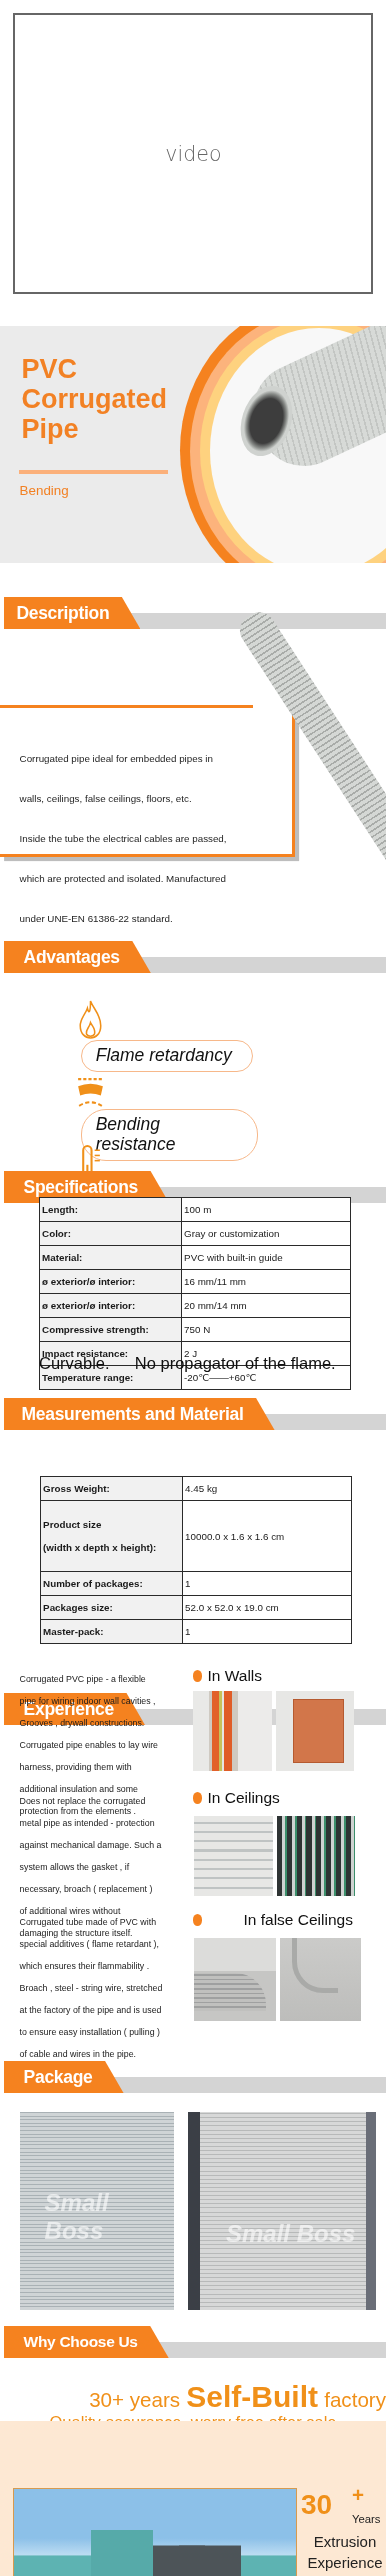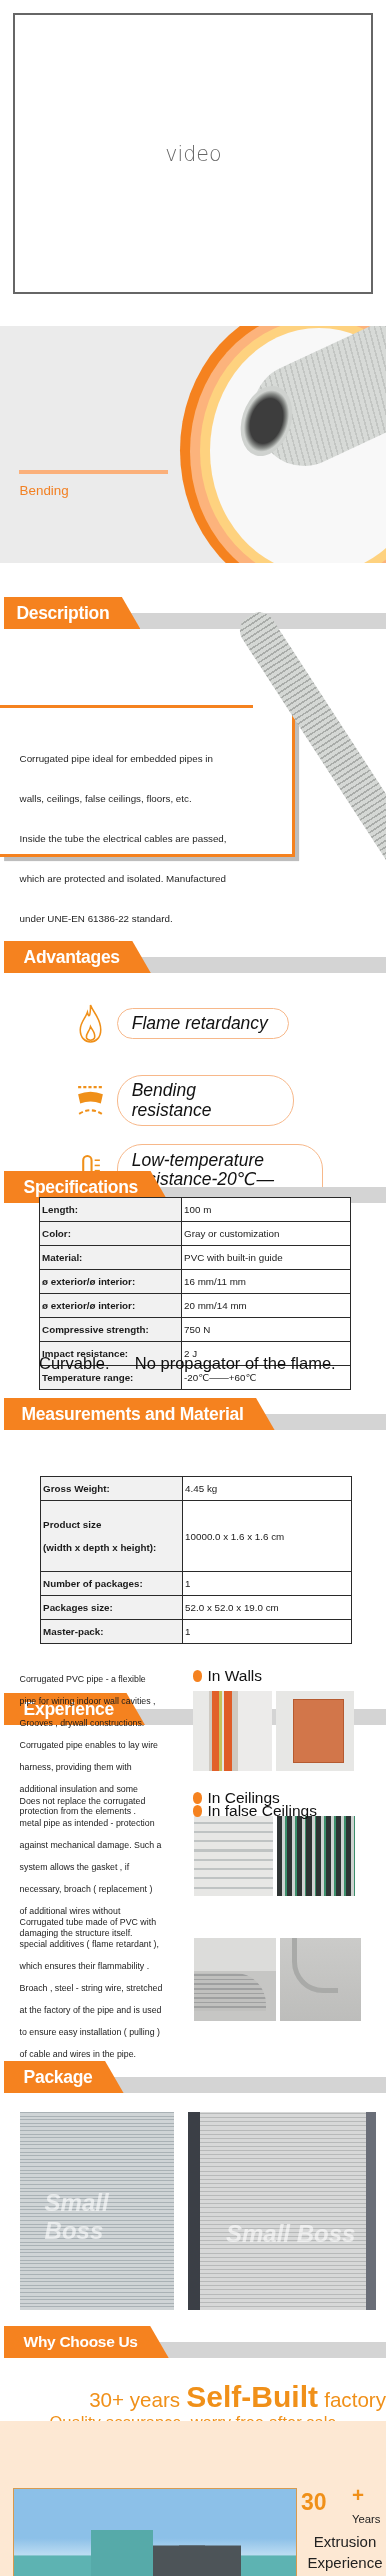--- a/index.html
+++ b/index.html
@@ -30,21 +30,21 @@
   .sec .tab { position: absolute; left: 0; top: 0; height: 32px; background: #f5821f; clip-path: polygon(0 0, calc(100% - 18.5px) 0, 100% 100%, 0 100%); display: flex; align-items: center; padding-left: 19.6px; padding-right: 31px; }
   .sec .tab span { color: #fff; font-weight: bold; font-size: 17.5px; letter-spacing: -0.3px; }
 
   
   .desc-top-rule { left: 0; top: 705px; width: 253px; height: 3.1px; background: #f5821f; }
   .desc-box { left: 0; top: 705px; width: 295px; height: 152px; border-right: 3.1px solid #f5821f; border-bottom: 3.1px solid #f5821f; box-shadow: 4.1px 4.1px 0 #bdbdbd; background: #fff; }
   .desc-text { left: 19.6px; top: 739px; width: 258px; font-size: 9.8px; line-height: 40px; color: #1e1e1e; }
   .desc-pipe { left: 234px; top: 626px; width: 36px; height: 319px; background: repeating-linear-gradient(0deg, #d5d8d5 0 3.6px, #a9aca9 3.6px 5.2px); transform: rotate(-33deg); transform-origin: top left; border-radius: 15.5px; }
 
   
-  .adv-row { left: 72px; width: 242px; height: 49px; display: flex; align-items: center; }
+  .adv-row { left: 72px; width: 242px; height: 49px; display: flex; align-items: flex-start; flex-direction: column; }
   .adv-icon { width: 36px; height: 41px; display: flex; align-items: center; justify-content: center; }
   .adv-pill { margin-left: 9.3px; border: 1.5px solid #f7b88a; border-radius: 25px; padding: 5.2px 13.4px; font-style: italic; font-size: 17.5px; line-height: 19.6px; color: #111; background: #fff; }
 
   
   .spec-intro { left: 42px; top: 1232px; font-size: 16px; color: #111; }
   table.kv { border-collapse: collapse; position: absolute; font-size: 9.8px; }
   table.kv td { border: 1px solid #2a2a2a; padding: 2.1px 2.1px; height: 24px; vertical-align: middle; }
   table.kv td.k { background: #f1f1f1; font-weight: bold; width: 142px; }
   table.kv td.v { background: #fff; width: 169px; }
   .spec-foot { left: 39px; top: 1354px; font-size: 16.5px; color: #111; }
@@ -71,39 +71,44 @@
   .watermark { position: absolute; color: rgba(255,255,255,0.6); font-size: 24px; font-style: italic; font-weight: bold; }
 
   
   .why-line1 { left: 0; top: 2380px; width: 386px; text-align: right; color: #f09019; }
   .why-line1 .light { font-size: 20.6px; }
   .why-line1 .bold { font-size: 30px; font-weight: bold; margin: 0 6.2px; }
   .why-line2 { left: 0; top: 2413px; width: 386px; text-align: center; font-size: 16.5px; color: #f09019; }
   .factory { left: 13px; top: 2488px; width: 284px; height: 166px; border: 1px solid #d79a4f; background: linear-gradient(180deg, #8cc0e8 0 30%, #bcdcf2 40%, #5db3b2 41% 85%, #6f9e4a 85%); }
   .factory::before { content: ""; position: absolute; left: 77px; top: 41px; width: 62px; height: 98px; background: #56aaa9; box-shadow: 52px 15.5px 0 0 #4d5458, 88px 15.5px 0 0 #4d5458; }
   .factory::after { content: ""; position: absolute; left: 118px; top: 93px; width: 62px; height: 62px; background: #4a4d50; }
-  .exp-big { left: 301px; top: 2489px; font-size: 23px; font-weight: bold; color: #f09019; }
+  .exp-big { left: 301px; top: 2489px; font-size: 28px; font-weight: bold; color: #f09019; }
   .exp-plus { left: 352px; top: 2483px; font-size: 20.6px; font-weight: bold; color: #f09019; }
   .exp-years { left: 352px; top: 2513px; font-size: 11.3px; color: #222; }
   .exp-text { left: 304px; top: 2532px; width: 82px; font-size: 15px; line-height: 20.6px; color: #222; text-align: center; }
 </style>
 </head>
 <body>
 
 <div class="abs video-box">
   <span>video</span>
 </div>
 
 <div class="abs hero">
   <div class="abs ring ring1"></div>
   <div class="abs ring ring2"></div>
   <div class="abs ring ring3"></div>
   <div class="abs ring ring4"></div>
   <div class="abs pipe-body"></div>
   <div class="abs pipe-mouth"></div>
+  <div class="abs hero-title">
+    <div>PVC</div>
+    <div>Corrugated</div>
+    <div>Pipe</div>
+  </div>
   <div class="abs hero-rule"></div>
   <div class="abs hero-sub">Bending</div>
 </div>
 
 <div class="abs sec" style="top:597px;">
   <div class="bar"></div>
   <div class="tab" style="padding-left:12.4px;">
       <span>Description</span>
     </div>
 </div>
@@ -284,21 +289,21 @@
 
 <div class="abs app-text" style="top:1911px;">
   <div>Corrugated tube made of PVC with</div>
   <div>special additives ( flame retardant ),</div>
   <div>which ensures their flammability .</div>
   <div>Broach , steel - string wire, stretched</div>
   <div>at the factory of the pipe and is used</div>
   <div>to ensure easy installation ( pulling )</div>
   <div>of cable and wires in the pipe.</div>
 </div>
-<div class="abs app-head" style="top:1802px;">
+<div class="abs app-head" style="top:1911px;gap:36px;">
     <span class="dot"></span>
     <span>In false Ceilings</span>
   </div>
 <div class="photo fc1" style="left:194px; top:1938px; width:82px; height:83px;"></div>
 <div class="photo fc2" style="left:280px; top:1938px; width:81px; height:83px;"></div>
 
 <div class="abs sec" style="top:2061px;">
   <div class="bar"></div>
   <div class="tab">
       <span>Package</span>

